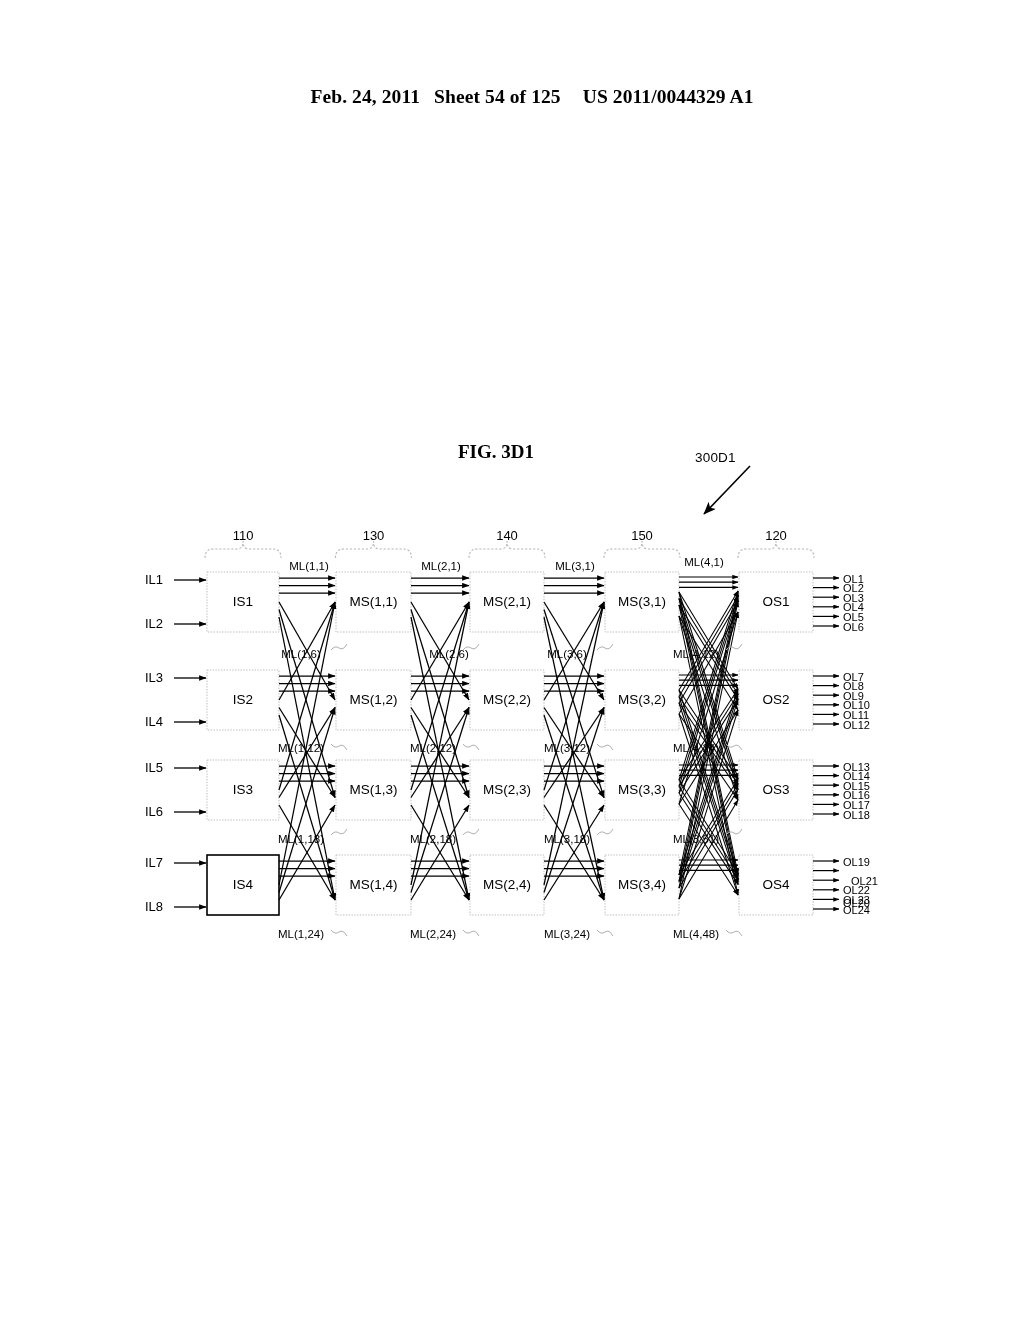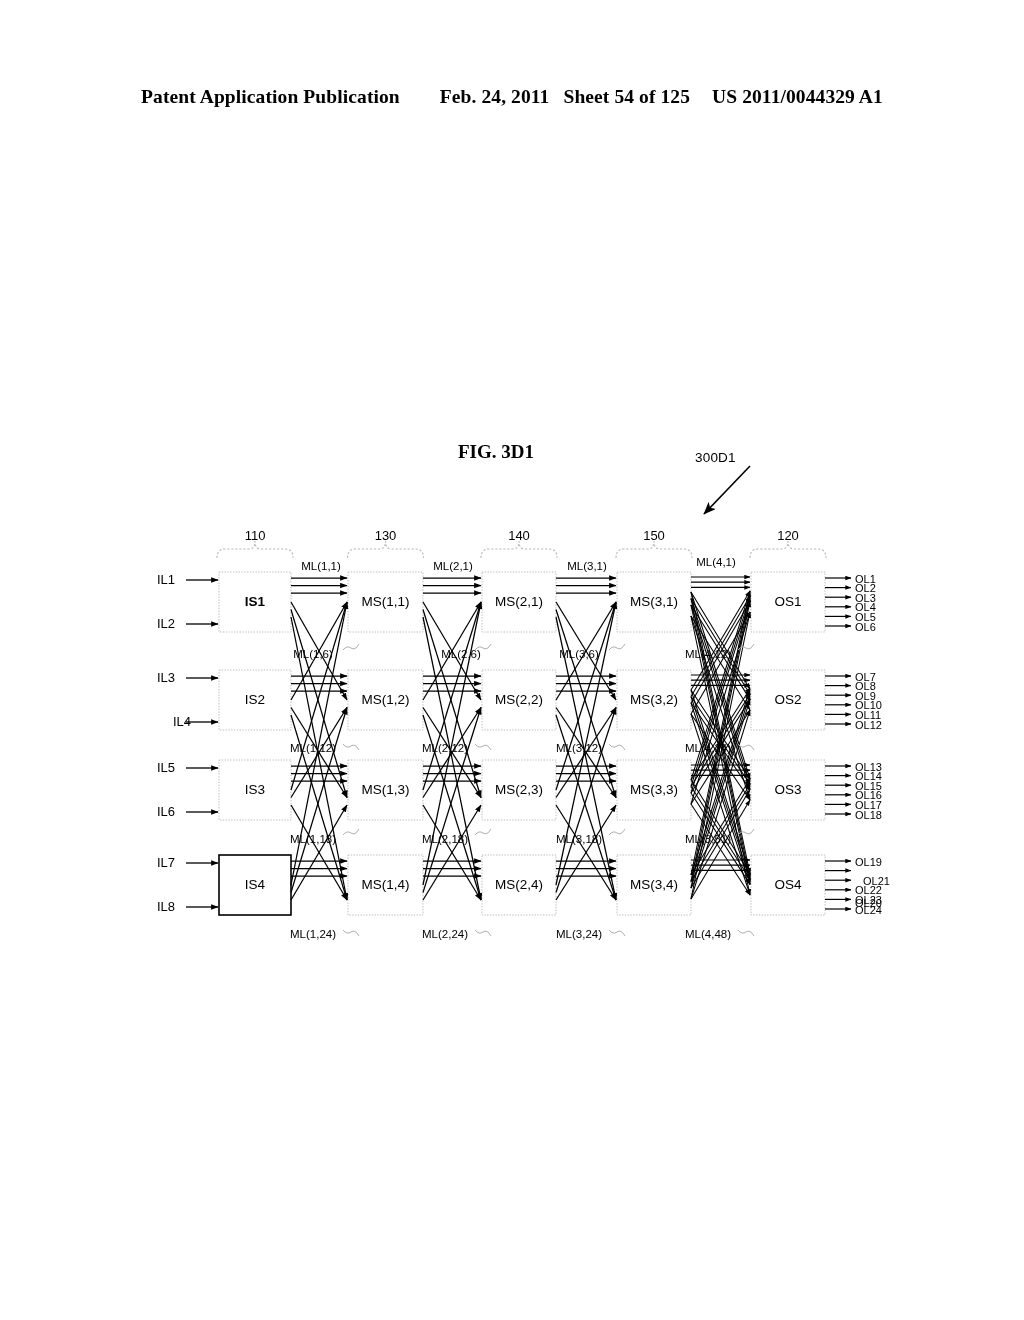--- a/index.html
+++ b/index.html
@@ -26,37 +26,36 @@
     font-weight:bold;font-size:19px;
   }
   #callout-label{
     position:absolute;left:695px;top:450px;
     font-size:13.5px;font-weight:normal;letter-spacing:.2px;
   }
   #callout-arrow{position:absolute;left:690px;top:462px;}
 
   
   #figure{
-    position:absolute;left:16px;top:0;width:816px;height:1320px;
+    position:absolute;left:4px;top:0;width:816px;height:1320px;
     pointer-events:none;
   }
   #figure svg{display:block;}
 
   .lbl{position:absolute;font-size:12.5px;white-space:nowrap;}
   .lbl-box{font-size:13.5px;}
   .lbl-port{font-size:13px;}
   .lbl-ml{font-size:11.5px;}
   .lbl-ol{font-size:11px;}
   .lbl-stage{font-size:13px;}
 </style>
 </head>
 <body>
 
 <div id="pub-header">
-  <span>Patent Application Publication</span>
   <span class="gap-a"></span>
   <span>Feb. 24, 2011</span>
   <span class="gap-b"></span>
   <span>Sheet 54 of 125</span>
   <span class="gap-c"></span>
   <span>US 2011/0044329 A1</span>
 </div>
 
 <div id="fig-title">FIG. 3D1</div>
 <div id="callout-label">300D1</div>
@@ -283,21 +282,21 @@
       <path d="M722,650 q4,-5 8,-2 q4,3 8,-4" fill="none" stroke="#b0b0b0" stroke-width="1"></path>
       <path d="M722,744 q4,5 8,2 q4,-3 8,4" fill="none" stroke="#b0b0b0" stroke-width="1"></path>
       <path d="M722,835 q4,-5 8,-2 q4,3 8,-4" fill="none" stroke="#b0b0b0" stroke-width="1"></path>
       <path d="M722,930 q4,5 8,2 q4,-3 8,4" fill="none" stroke="#b0b0b0" stroke-width="1"></path>
     </svg>
     <div class="lbl lbl-stage" style="left: 239px; top: 528px; transform: translateX(-50%);">110</div>
     <div class="lbl lbl-stage" style="left: 369.5px; top: 528px; transform: translateX(-50%);">130</div>
     <div class="lbl lbl-stage" style="left: 503px; top: 528px; transform: translateX(-50%);">140</div>
     <div class="lbl lbl-stage" style="left: 638px; top: 528px; transform: translateX(-50%);">150</div>
     <div class="lbl lbl-stage" style="left: 772px; top: 528px; transform: translateX(-50%);">120</div>
-    <div class="lbl lbl-box" style="left: 239px; top: 594px; transform: translateX(-50%); font-weight: bold;">IS1</div>
+    <div class="lbl lbl-box" style="left: 239px; top: 594px; transform: translateX(-50%);">IS1</div>
     <div class="lbl lbl-box" style="left: 239px; top: 692px; transform: translateX(-50%);">IS2</div>
     <div class="lbl lbl-box" style="left: 239px; top: 782px; transform: translateX(-50%);">IS3</div>
     <div class="lbl lbl-box" style="left: 239px; top: 877px; transform: translateX(-50%);">IS4</div>
     <div class="lbl lbl-box" style="left: 369.5px; top: 594px; transform: translateX(-50%);">MS(1,1)</div>
     <div class="lbl lbl-box" style="left: 369.5px; top: 692px; transform: translateX(-50%);">MS(1,2)</div>
     <div class="lbl lbl-box" style="left: 369.5px; top: 782px; transform: translateX(-50%);">MS(1,3)</div>
     <div class="lbl lbl-box" style="left: 369.5px; top: 877px; transform: translateX(-50%);">MS(1,4)</div>
     <div class="lbl lbl-box" style="left: 503px; top: 594px; transform: translateX(-50%);">MS(2,1)</div>
     <div class="lbl lbl-box" style="left: 503px; top: 692px; transform: translateX(-50%);">MS(2,2)</div>
     <div class="lbl lbl-box" style="left: 503px; top: 782px; transform: translateX(-50%);">MS(2,3)</div>
@@ -306,21 +305,21 @@
     <div class="lbl lbl-box" style="left: 638px; top: 692px; transform: translateX(-50%);">MS(3,2)</div>
     <div class="lbl lbl-box" style="left: 638px; top: 782px; transform: translateX(-50%);">MS(3,3)</div>
     <div class="lbl lbl-box" style="left: 638px; top: 877px; transform: translateX(-50%);">MS(3,4)</div>
     <div class="lbl lbl-box" style="left: 772px; top: 594px; transform: translateX(-50%);">OS1</div>
     <div class="lbl lbl-box" style="left: 772px; top: 692px; transform: translateX(-50%);">OS2</div>
     <div class="lbl lbl-box" style="left: 772px; top: 782px; transform: translateX(-50%);">OS3</div>
     <div class="lbl lbl-box" style="left: 772px; top: 877px; transform: translateX(-50%);">OS4</div>
     <div class="lbl lbl-port" style="left: 150px; top: 572px; transform: translateX(-50%);">IL1</div>
     <div class="lbl lbl-port" style="left: 150px; top: 616px; transform: translateX(-50%);">IL2</div>
     <div class="lbl lbl-port" style="left: 150px; top: 670px; transform: translateX(-50%);">IL3</div>
-    <div class="lbl lbl-port" style="left: 150px; top: 714px; transform: translateX(-50%); margin-left: 16px;">IL4</div>
+    <div class="lbl lbl-port" style="left: 150px; top: 714px; transform: translateX(-50%);">IL4</div>
     <div class="lbl lbl-port" style="left: 150px; top: 760px; transform: translateX(-50%);">IL5</div>
     <div class="lbl lbl-port" style="left: 150px; top: 804px; transform: translateX(-50%);">IL6</div>
     <div class="lbl lbl-port" style="left: 150px; top: 855px; transform: translateX(-50%);">IL7</div>
     <div class="lbl lbl-port" style="left: 150px; top: 899px; transform: translateX(-50%);">IL8</div>
     <div class="lbl lbl-ol" style="left: 839px; top: 572.5px;">OL1</div>
     <div class="lbl lbl-ol" style="left: 839px; top: 582.1px;">OL2</div>
     <div class="lbl lbl-ol" style="left: 839px; top: 591.7px;">OL3</div>
     <div class="lbl lbl-ol" style="left: 839px; top: 601.3px;">OL4</div>
     <div class="lbl lbl-ol" style="left: 839px; top: 610.9px;">OL5</div>
     <div class="lbl lbl-ol" style="left: 839px; top: 620.5px;">OL6</div>

